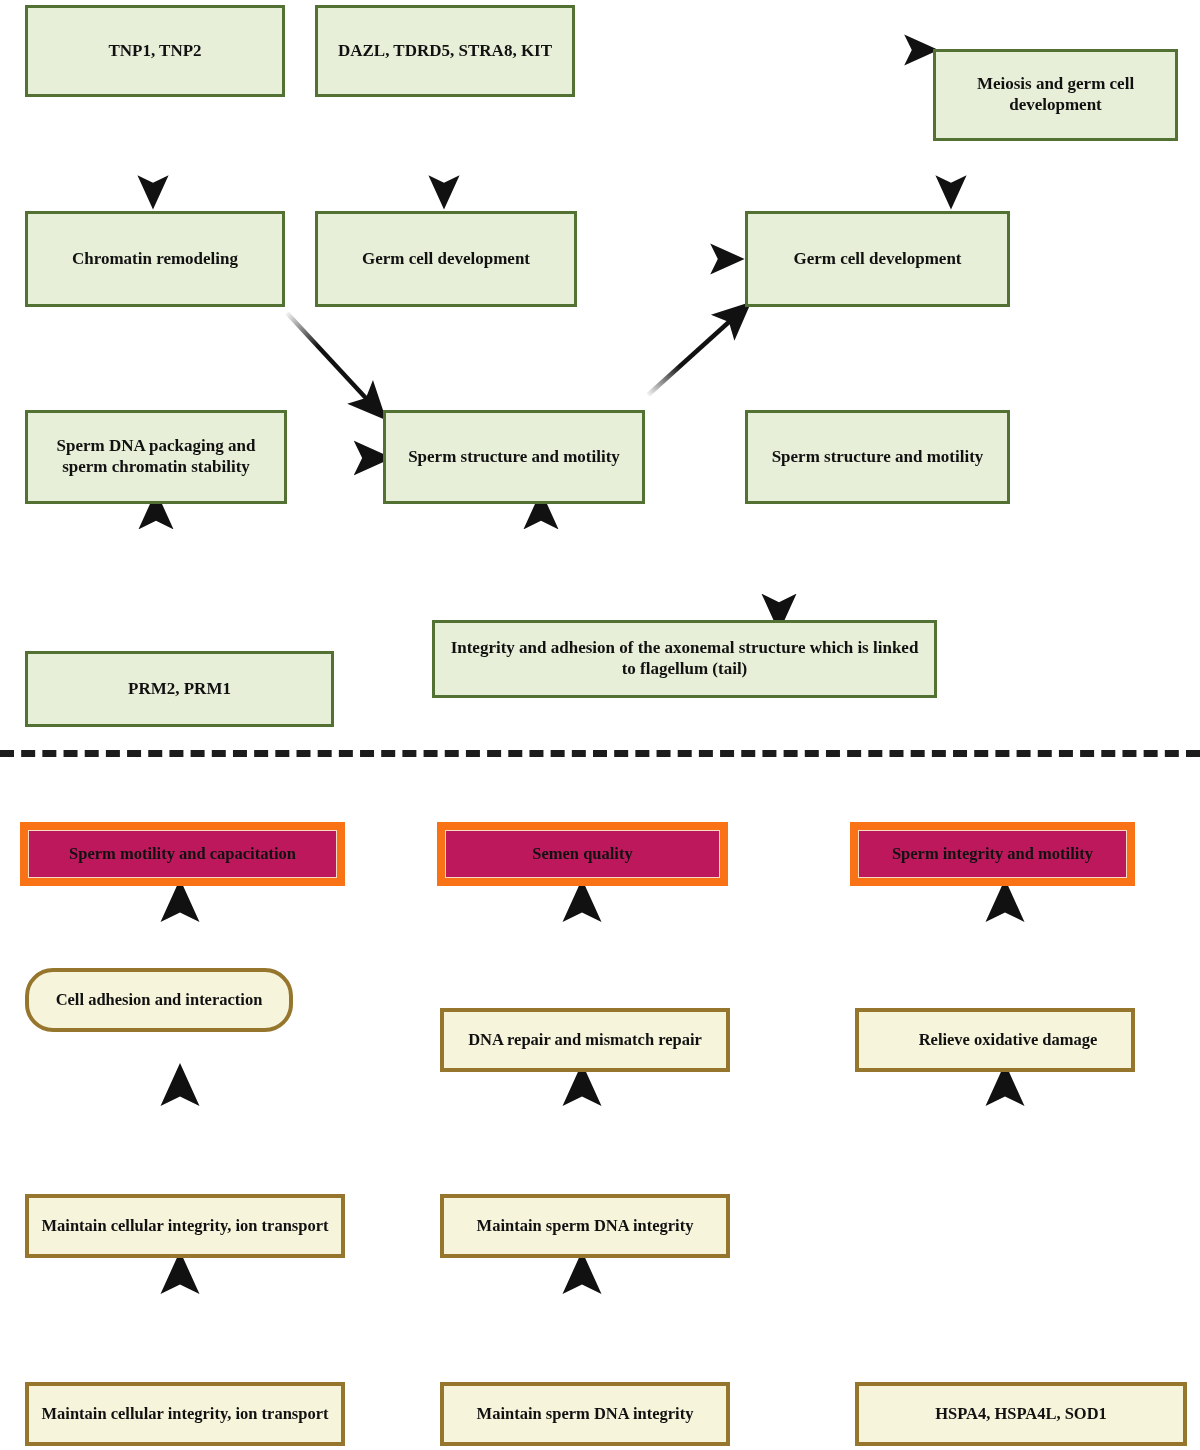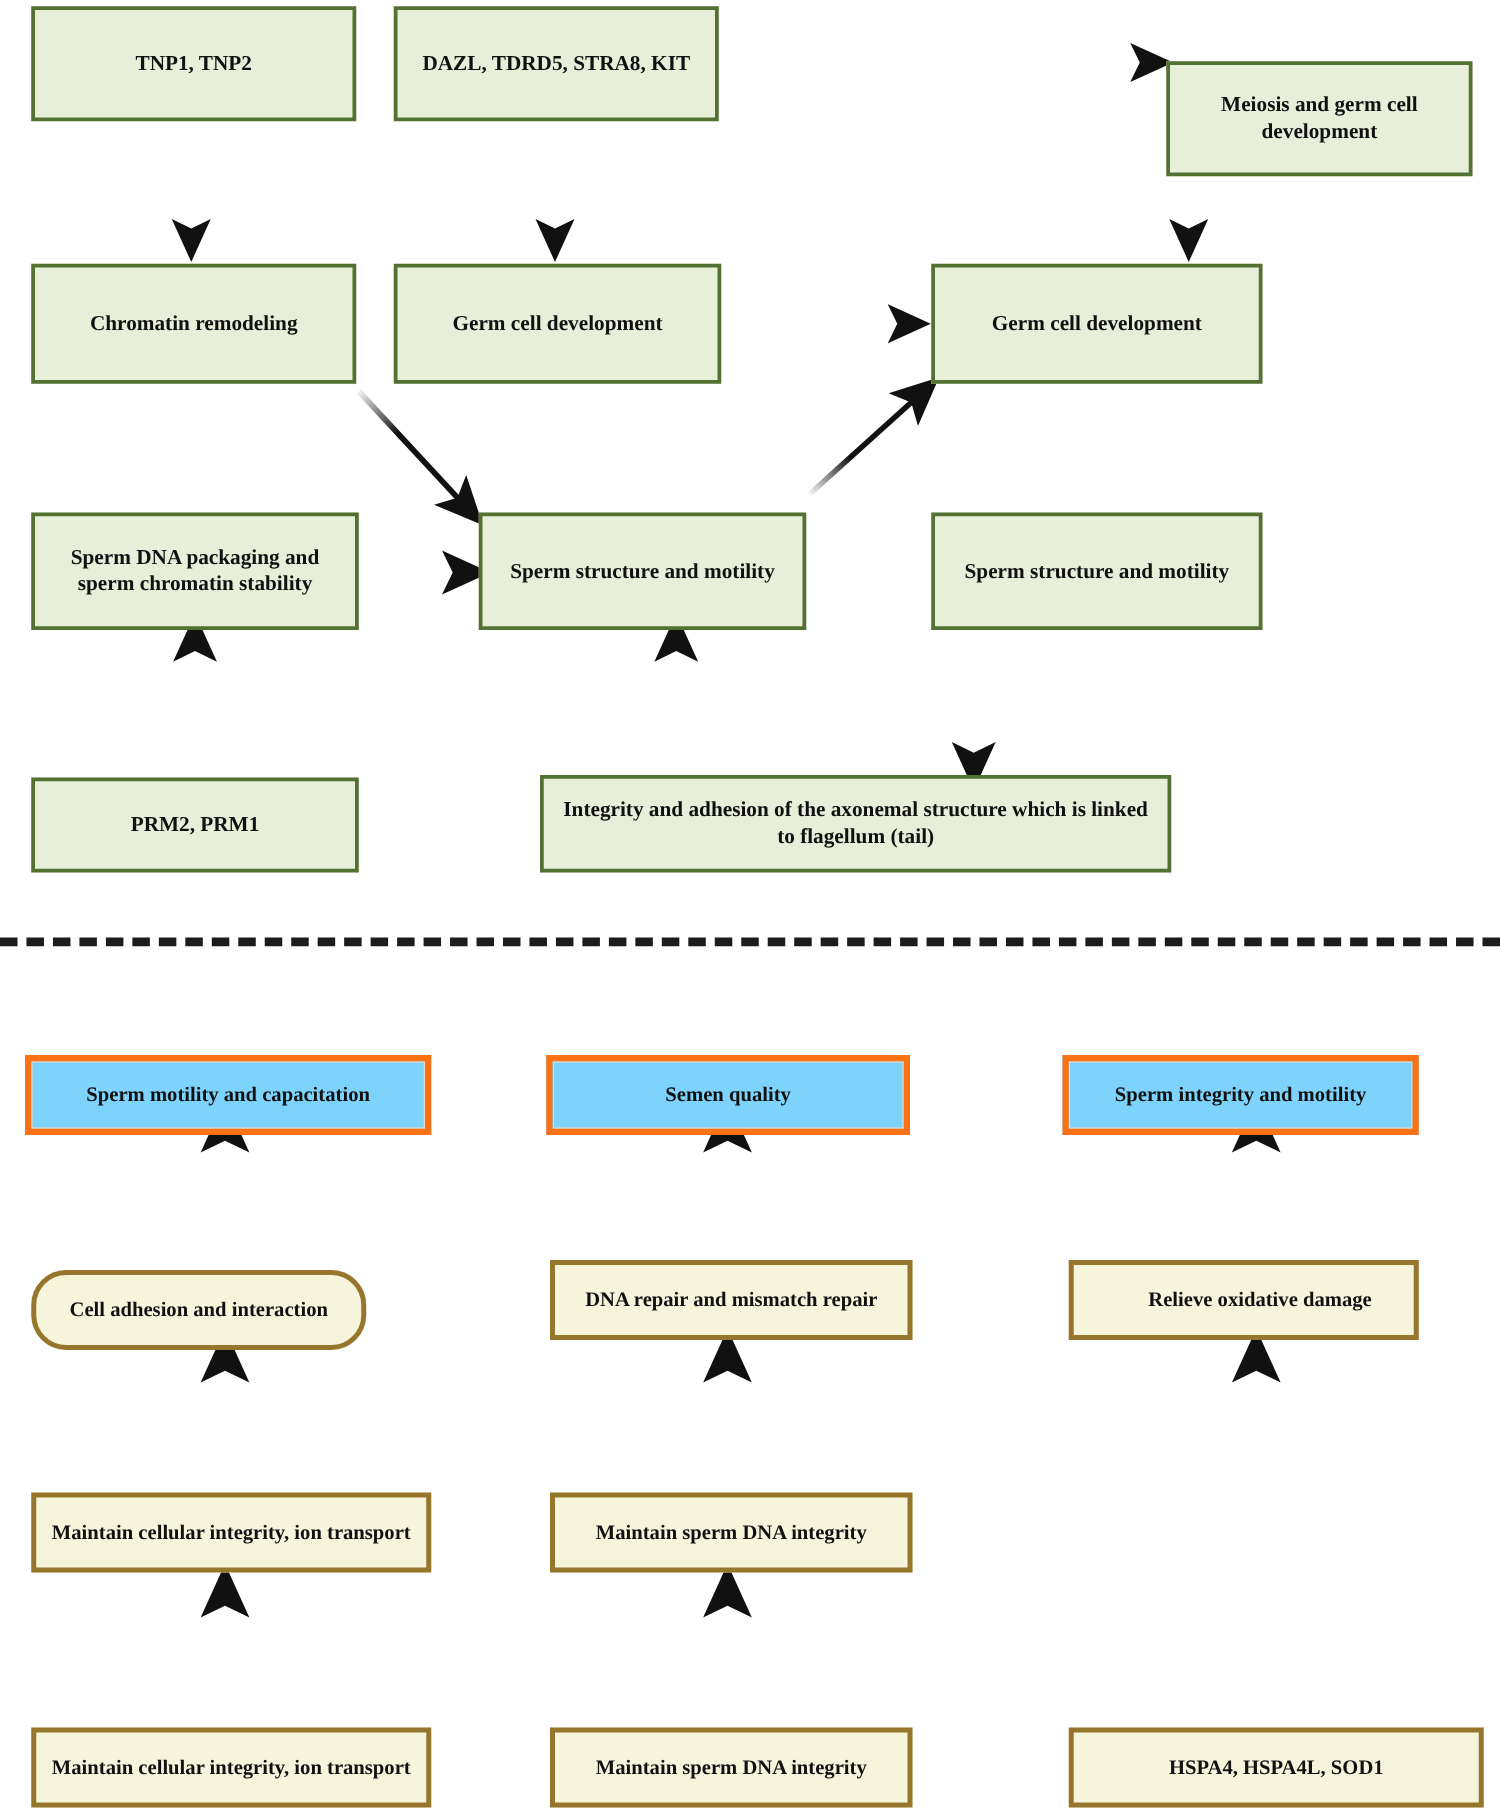--- a/index.html
+++ b/index.html
@@ -32,25 +32,24 @@
   }
   
   .green {
     background: #e8efd9;
     border: 3px solid #547134;
     box-shadow: inset 0 0 0 2px #e8efd9;
     font-size: 17px;
   }
   
   .peach {
-    background: #7dd3fc;
-    border: 5px solid #f97316;
+    background: #be185d;
+    border: 8px solid #f97316;
     box-shadow: inset 0 0 0 1px #f2dcc2;
     font-size: 16.5px;
-    margin-top: 22px;
   }
   
   .cream {
     background: #f7f4dc;
     border: 4px solid #96762c;
     box-shadow: inset 0 0 0 1px #f7f4dc;
     font-size: 16.5px;
   }
   .divider {
     position: absolute;
@@ -170,21 +169,21 @@
   </div>
 
   <div class="node green" style="left:383px; top:410px; width:262px; height:94px;">
     <span>Sperm structure and motility</span>
   </div>
 
   <div class="node green" style="left:745px; top:410px; width:265px; height:94px;">
     <span>Sperm structure and motility</span>
   </div>
 
-  <div class="node green" style="left:25px; top:622px; width:262px; height:76px;">
+  <div class="node green" style="left:25px; top:651px; width:309px; height:76px;">
     <span>PRM2, PRM1</span>
   </div>
 
   <div class="node green" style="left:432px; top:620px; width:505px; height:78px;">
     <span>Integrity and adhesion of the axonemal structure which is linked to flagellum (tail)</span>
   </div>
 
   <div class="divider" style="top:750px;"></div>
 
   <div class="node peach" style="left:20px; top:822px; width:325px; height:64px;">
@@ -192,21 +191,21 @@
   </div>
 
   <div class="node peach" style="left:437px; top:822px; width:291px; height:64px;">
     <span>Semen quality</span>
   </div>
 
   <div class="node peach" style="left:850px; top:822px; width:285px; height:64px;">
     <span>Sperm integrity and motility</span>
   </div>
 
-  <div class="node cream" style="left:25px; top:1016px; width:268px; height:64px;border-radius:28px;">
+  <div class="node cream" style="left:25px; top:968px; width:268px; height:64px;border-radius:28px;">
     <span>Cell adhesion and interaction</span>
   </div>
 
   <div class="node cream" style="left:440px; top:1008px; width:290px; height:64px;">
     <span>DNA repair and mismatch repair</span>
   </div>
 
   <div class="node cream" style="left:855px; top:1008px; width:280px; height:64px;padding-left:36px;">
     <span>Relieve oxidative damage</span>
   </div>

